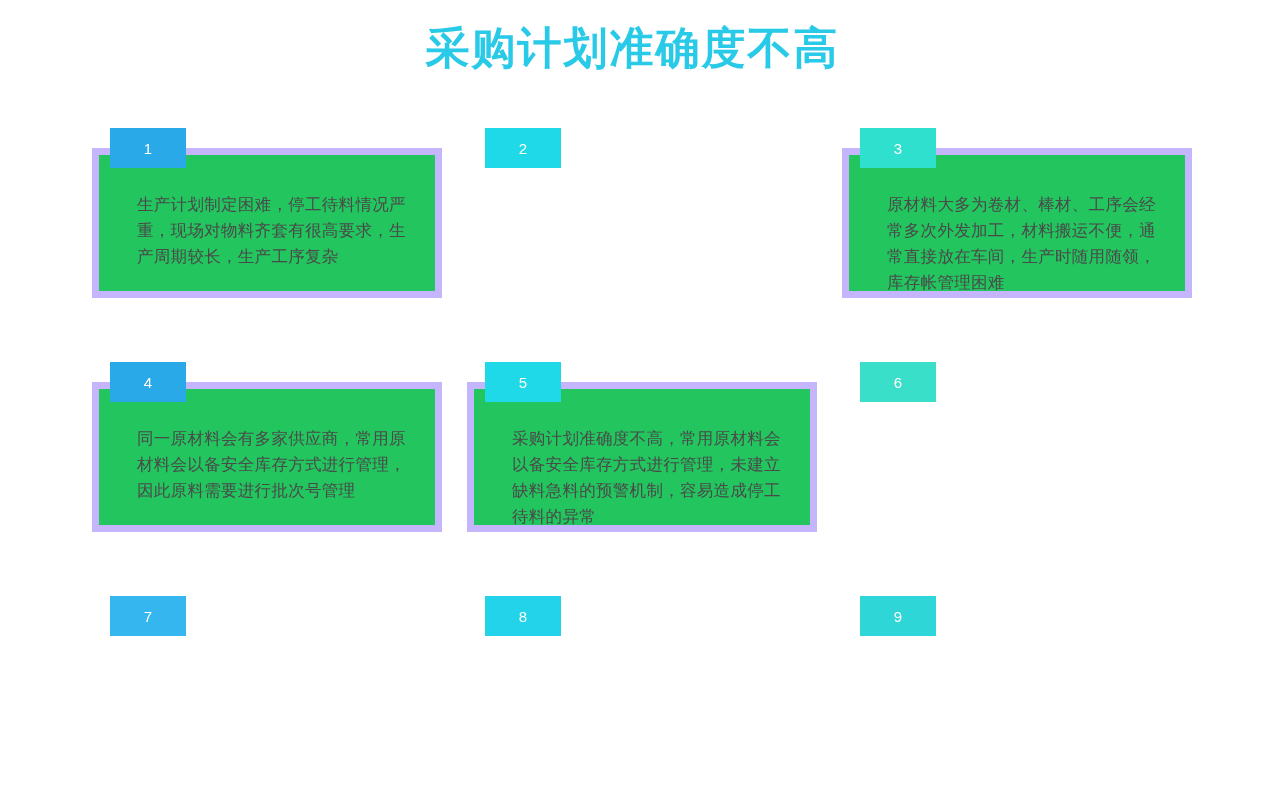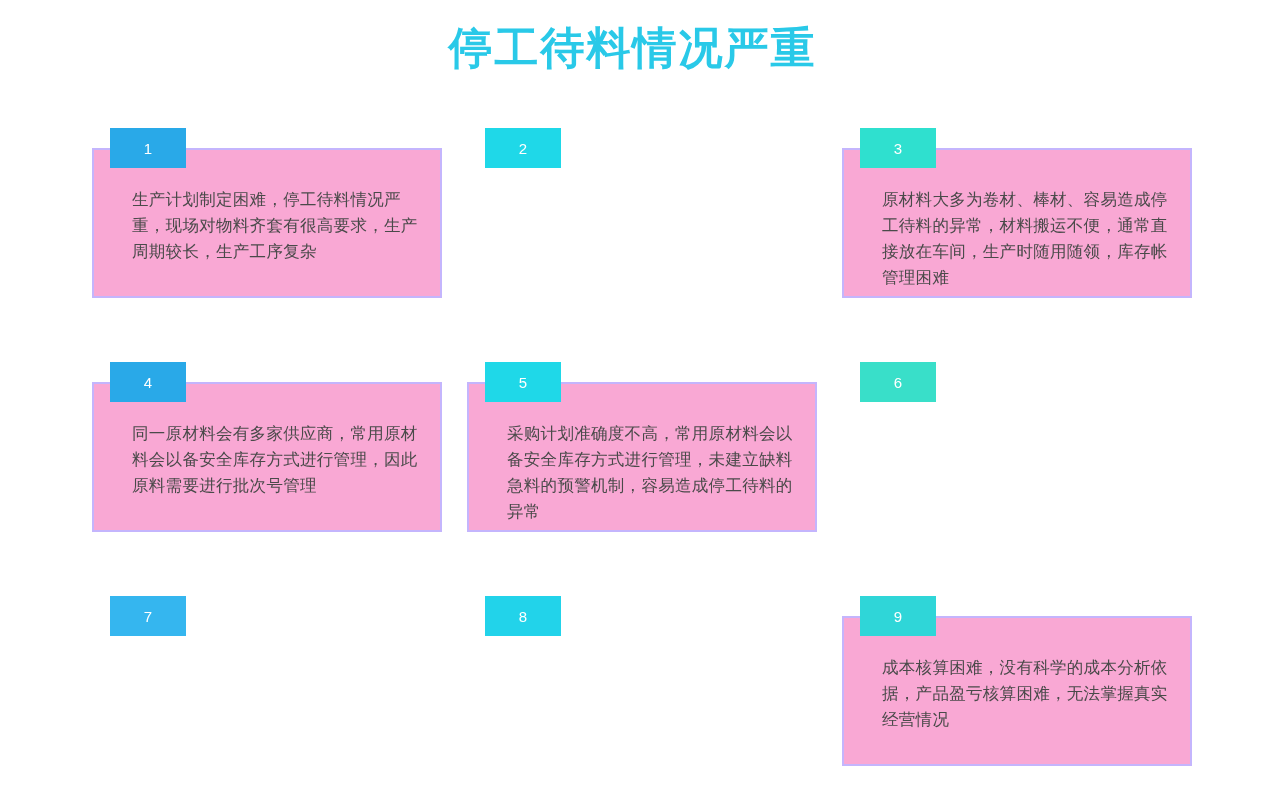--- a/index.html
+++ b/index.html
@@ -45,22 +45,22 @@
     position: relative;
     width: 350px;
     height: 190px;
   }
   .card {
     position: absolute;
     top: 20px;
     left: 0;
     width: 350px;
     height: 150px;
-    border: 2px solid #c4b5fd;
-    background: #f9a8d4;
+    border: 7px solid #c4b5fd;
+    background: #22c55e;
     box-sizing: border-box;
   }
   .badge {
     position: absolute;
     top: 0;
     left: 18px;
     width: 76px;
     height: 40px;
     color: #ffffff;
     font-size: 15px;
@@ -87,38 +87,38 @@
     line-height: 26px;
     color: #4a4a4a;
     letter-spacing: 0.3px;
   }
 </style>
 </head>
 <body>
 
 <div class="page">
 
-  <div class="title" style="color: rgb(41, 201, 232);">停工待料情况严重</div>
+  <div class="title" style="color: rgb(41, 201, 232);">采购计划准确度不高</div>
 
   <div class="grid">
 
     <div class="cell">
       <div class="card">
         <div class="card-text">生产计划制定困难，停工待料情况严重，现场对物料齐套有很高要求，生产周期较长，生产工序复杂</div>
       </div>
       <div class="badge c-blue" style="background: rgb(41, 169, 232);">1</div>
     </div>
 
     <div class="cell">
       <div class="badge c-cyan" style="background: rgb(31, 216, 232);">2</div>
     </div>
 
     <div class="cell">
       <div class="card">
-        <div class="card-text">原材料大多为卷材、棒材、容易造成停工待料的异常，材料搬运不便，通常直接放在车间，生产时随用随领，库存帐管理困难</div>
+        <div class="card-text">原材料大多为卷材、棒材、工序会经常多次外发加工，材料搬运不便，通常直接放在车间，生产时随用随领，库存帐管理困难</div>
       </div>
       <div class="badge c-teal" style="background: rgb(47, 224, 207);">3</div>
     </div>
 
     <div class="cell">
       <div class="card">
         <div class="card-text">同一原材料会有多家供应商，常用原材料会以备安全库存方式进行管理，因此原料需要进行批次号管理</div>
       </div>
       <div class="badge c-blue2" style="background: rgb(41, 169, 232);">4</div>
     </div>
@@ -136,20 +136,17 @@
 
     <div class="cell">
       <div class="badge c-blue3" style="background: rgb(53, 182, 239);">7</div>
     </div>
 
     <div class="cell">
       <div class="badge c-cyan3" style="background: rgb(34, 211, 234);">8</div>
     </div>
 
     <div class="cell">
-      <div class="card">
-        <div class="card-text">成本核算困难，没有科学的成本分析依据，产品盈亏核算困难，无法掌握真实经营情况</div>
-      </div>
       <div class="badge c-teal3" style="background: rgb(47, 214, 216);">9</div>
     </div>
 
   </div>
 </div>
 
 </body></html>

